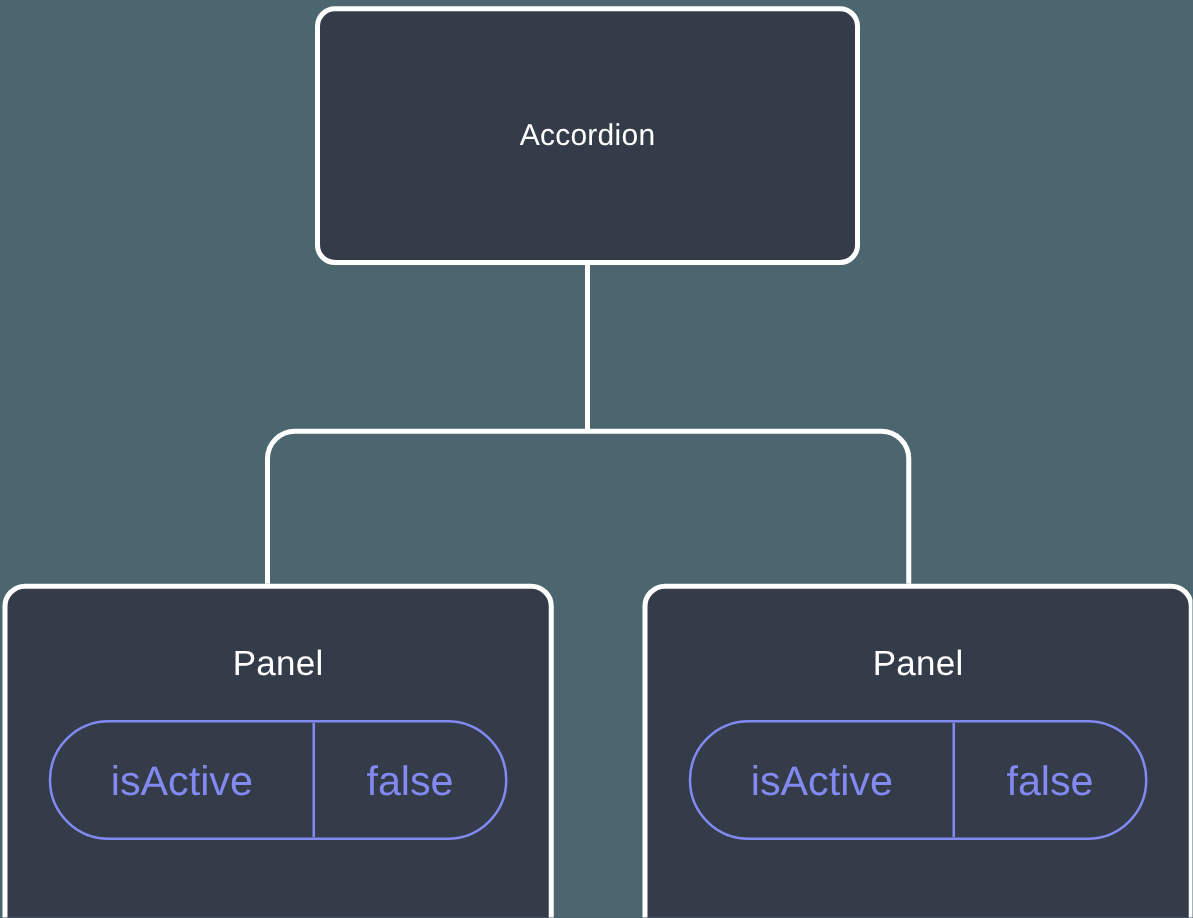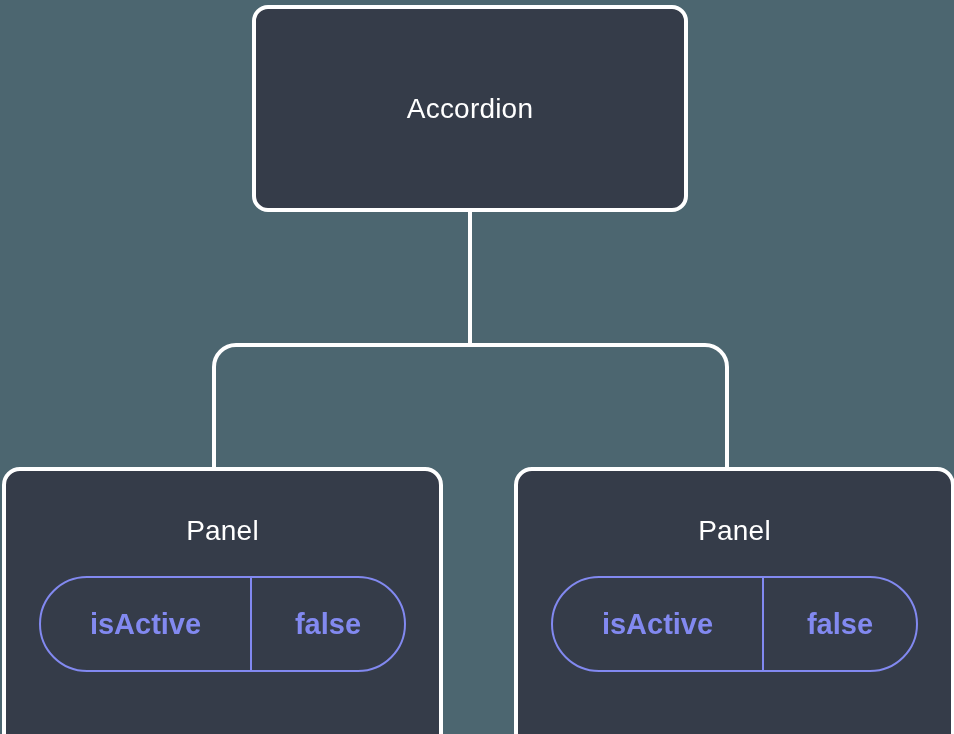--- a/index.html
+++ b/index.html
@@ -62,21 +62,21 @@
     justify-content: flex-start;
     padding-top: 46px;
   }
 
   .node-child-left  { left: 2px;   width: 441px; }
   .node-child-right { left: 514px; width: 441px; }
 
   
   .node-title {
     color: #ffffff;
-    font-size: 28px;
+    font-size: 24px;
     font-weight: 400;
     line-height: 1;
     letter-spacing: 0.2px;
     white-space: nowrap;
   }
   .node-child .node-title {
     font-size: 28px;
   }
 
   
@@ -90,22 +90,22 @@
     align-items: stretch;
     background: transparent;
     overflow: hidden;
   }
 
   .pill-cell {
     display: flex;
     align-items: center;
     justify-content: center;
     color: #8289f0;
-    font-size: 29px;
-    font-weight: 700;
+    font-size: 33px;
+    font-weight: 400;
     line-height: 1;
     white-space: nowrap;
     box-sizing: border-box;
   }
 
   .pill-key {
     width: 211px;
     border-right: 2px solid #8289f0;
   }
 

